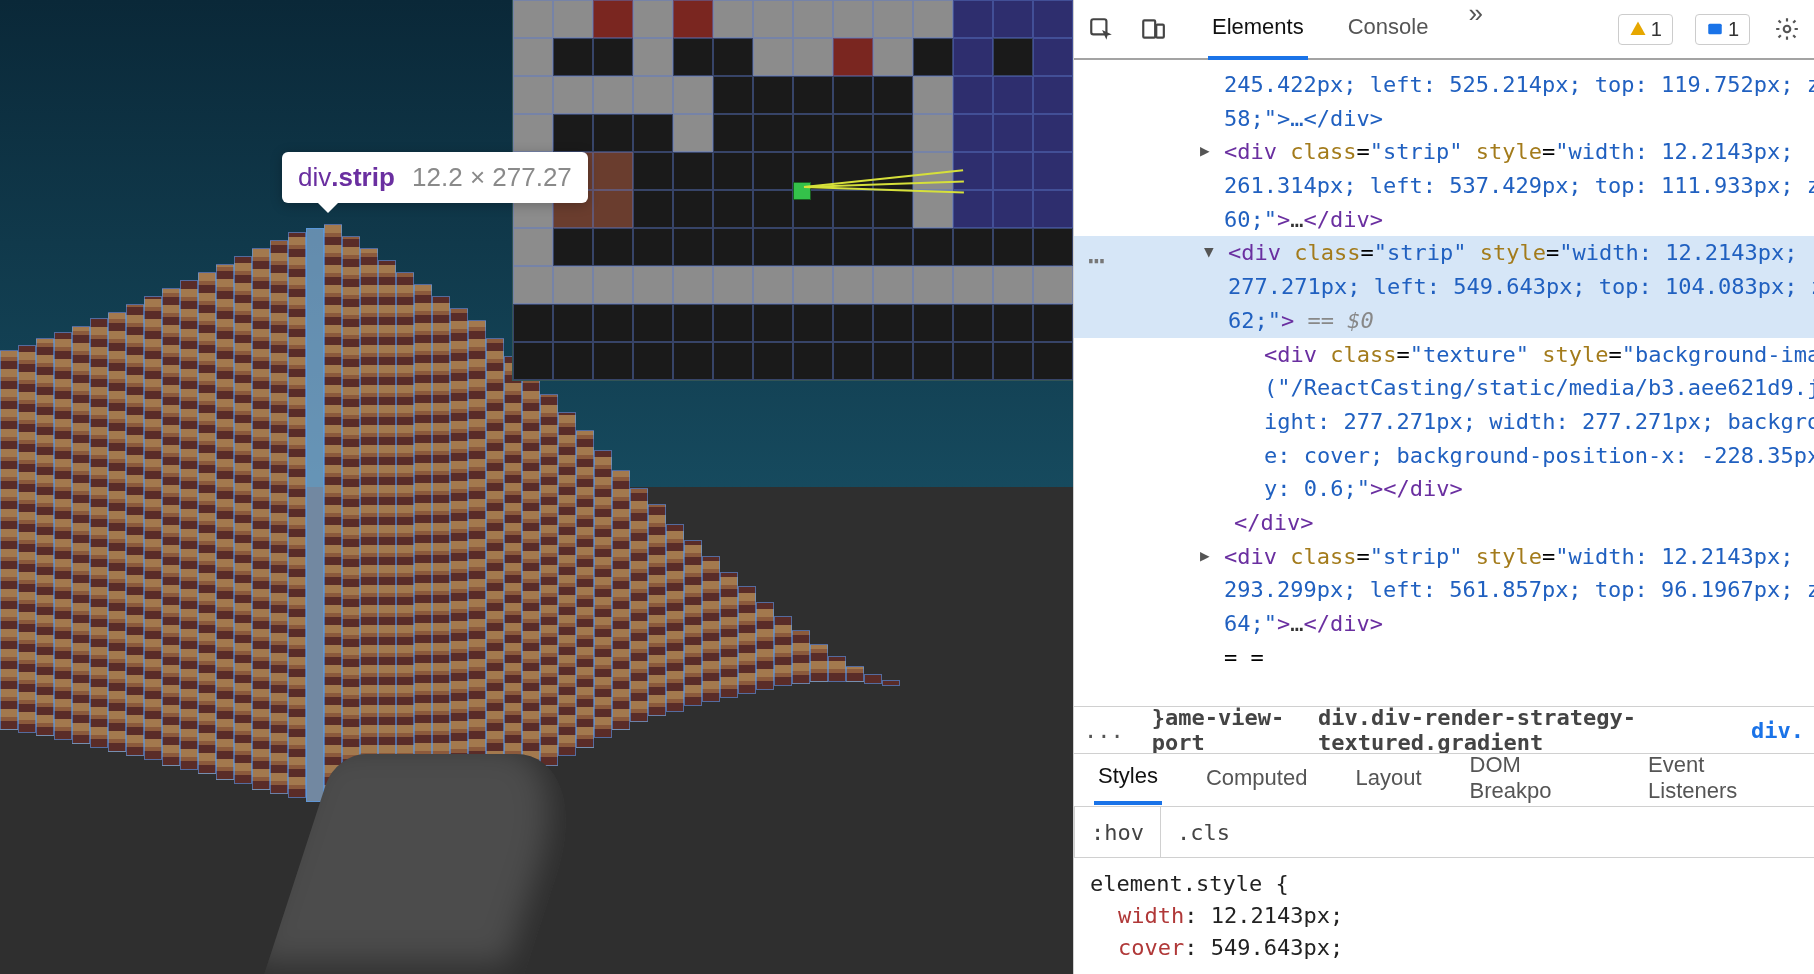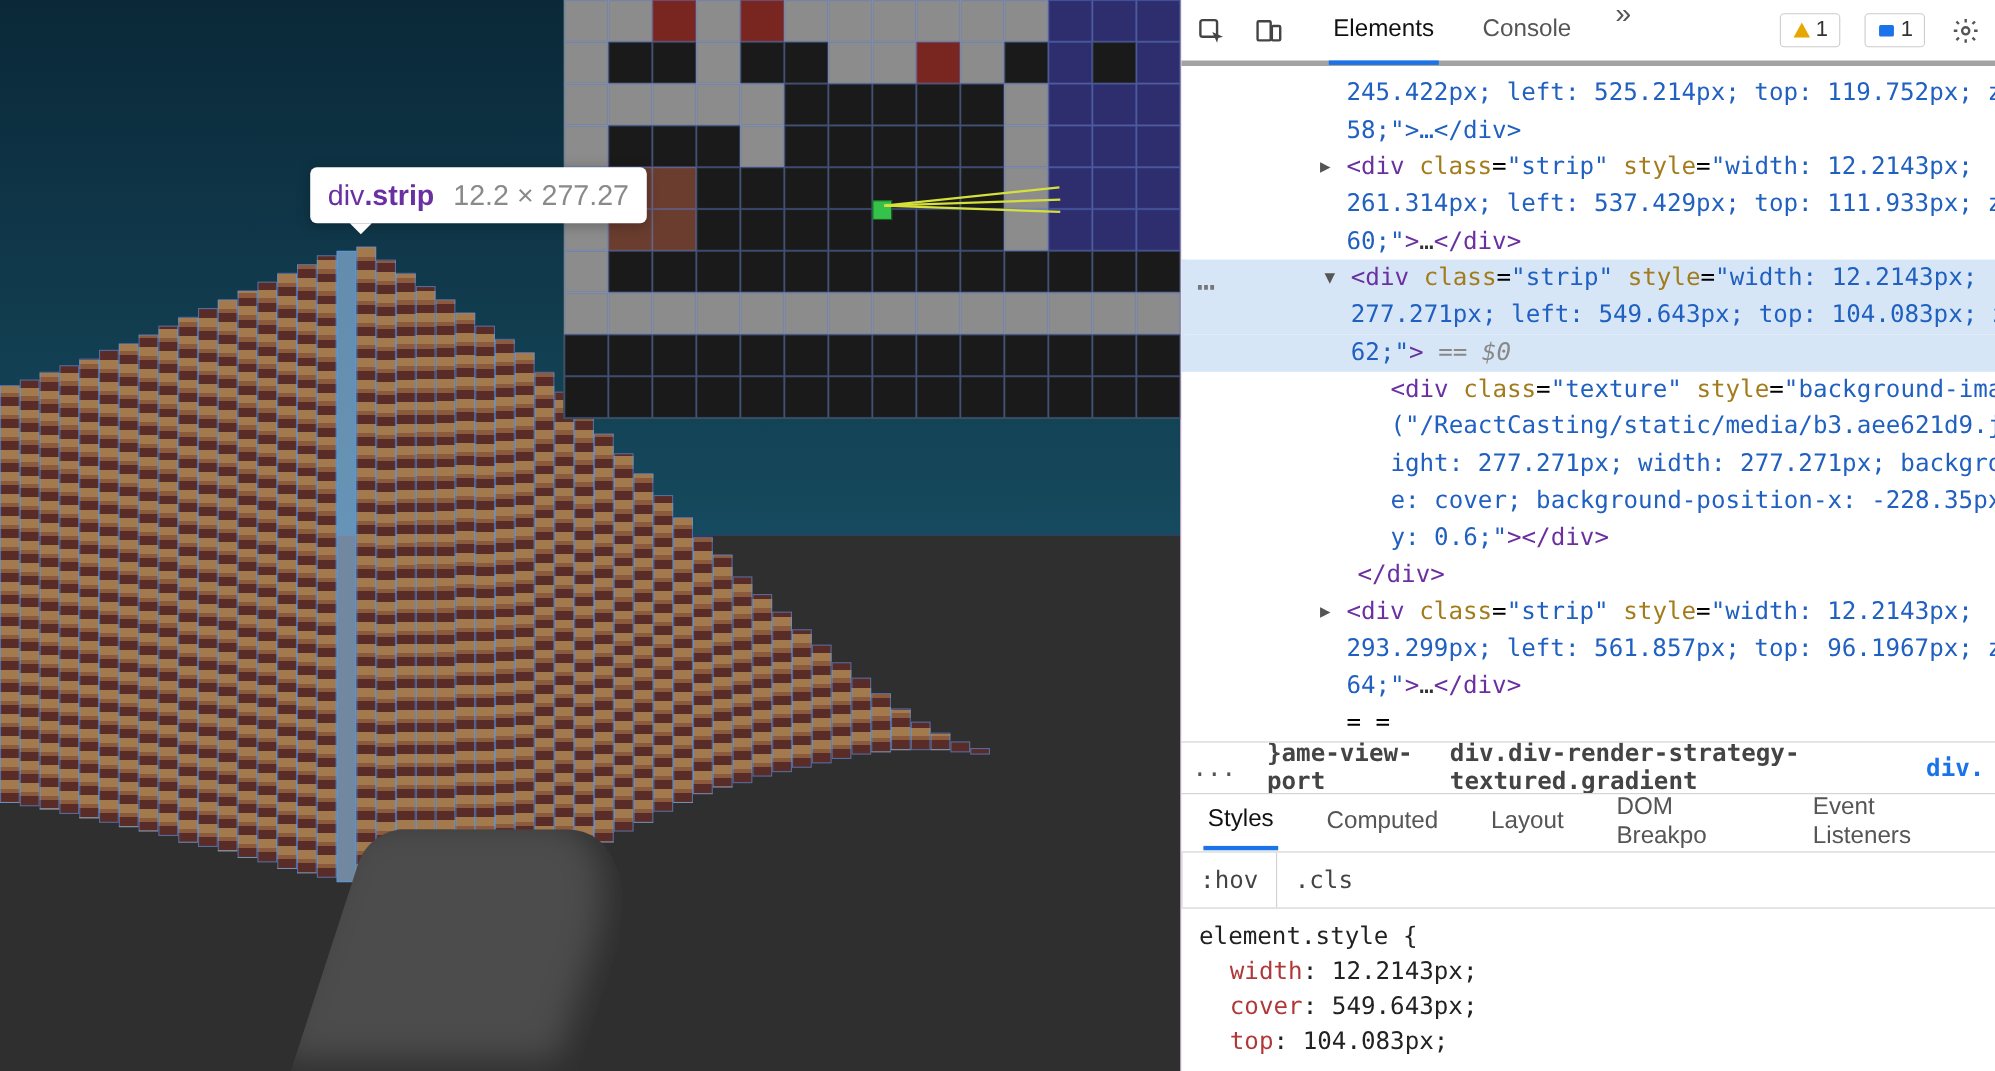--- a/index.html
+++ b/index.html
@@ -1,18 +1,18 @@
 <!DOCTYPE html>
 <html><head>
 <meta charset="utf-8">
 <style>
 * { box-sizing: border-box; margin: 0; padding: 0; }
 html, body { width: 1814px; height: 974px; font-family: -apple-system, BlinkMacSystemFont, "Segoe UI", sans-serif; overflow: hidden; background: #fff; }
 .root { display: flex; width: 100%; height: 100%; }
-.viewport { width: 1073px; height: 974px; position: relative; background: #a21caf; overflow: hidden; }
+.viewport { width: 1073px; height: 974px; position: relative; background: #fef9c3; overflow: hidden; }
 .sky { position: absolute; inset: 0 0 50% 0; background: linear-gradient(#0a2838, #164a5e); }
 .ground { position: absolute; inset: 50% 0 0 0; background: #2f2f2f; }
 .wall-strip { position: absolute; border: 1px solid rgba(80,160,255,0.55); background-image: repeating-linear-gradient(0deg, #5a2c28 0 8px, #8c5a3c 8px 12px, #a3794e 12px 20px); background-blend-mode: multiply; image-rendering: pixelated; }
 .wall-strip.selected { background: rgba(170,210,255,0.55); }
 .minimap { position: absolute; top: 0; right: 0; width: 560px; height: 380px; background: #cfd1ce; outline: 1px solid #355; }
 .mmgrid { position: absolute; inset: 0; display: grid; grid-template-columns: repeat(14,1fr); grid-template-rows: repeat(10,1fr); }
 .mmgrid div { border: 1px solid rgba(90,120,200,0.45); }
 .mmgrid .st { background: #8c8c8c; }
 .mmgrid .bk { background: #2e2e6e; }
 .mmgrid .dk { background: #1a1a1a; }
@@ -22,21 +22,21 @@
 .ray { position: absolute; width: 160px; height: 2px; background: #d6e03a; top: 49%; left: 52%; transform-origin: left center; }
 .ray.r1 { transform: rotate(-6deg);} .ray.r2 { transform: rotate(-2deg);} .ray.r3 { transform: rotate(2deg);}
 .tooltip { position: absolute; left: 282px; top: 152px; background: #fff; border-radius: 6px; padding: 10px 16px; font-size: 26px; box-shadow: 0 2px 12px rgba(0,0,0,.25); white-space: nowrap; }
 .tooltip::after { content: ""; position: absolute; left: 36px; top: 100%; border: 10px solid transparent; border-top-color: #fff; }
 .tooltip .tag { color: #6a2fa0; font-weight: 500; }
 .tooltip .cls { color: #6a2fa0; font-weight: 700; }
 .tooltip .dim { color: #8a8a8a; margin-left: 10px; }
 .weapon { position: absolute; bottom: 0; left: 300px; width: 260px; height: 220px; background: #4c4c4c; border-radius: 30px 80px 0 0 / 30px 120px 0 0; transform: skewX(-18deg); box-shadow: inset -20px -10px 30px rgba(0,0,0,.4); }
 
 .devtools { flex: 1; border-left: 1px solid #d0d0d0; display: flex; flex-direction: column; min-width: 0; }
-.toolbar { height: 60px; border-bottom: 5px solid #a3a3a3; display: flex; align-items: center; padding: 0 12px; gap: 22px; }
+.toolbar { height: 60px; border-bottom: 2px solid #a3a3a3; display: flex; align-items: center; padding: 0 12px; gap: 22px; }
 .tool-icon { width: 30px; height: 30px; display: inline-flex; align-items: center; justify-content: center; color: #444; }
 .tabs { display: flex; gap: 36px; margin-left: 18px; }
 .tab { font-size: 22px; color: #555; padding: 16px 4px; cursor: pointer; }
 .tab.active { color: #111; border-bottom: 4px solid #1a73e8; }
 .overflow { color: #555; font-size: 26px; cursor: pointer; }
 .spacer { flex: 1; }
 .badge { display: flex; align-items: center; gap: 4px; border: 1px solid #ccc; border-radius: 4px; padding: 3px 10px; font-size: 20px; color: #333; }
 .badge.warn svg { color: #e6a700; }
 .badge.info svg { color: #1a73e8; }
 .gear { color: #555; }
@@ -371,16 +371,15 @@
 
     <div class="filter-row">
       <div class="filter-btn">:hov</div>
       <div class="filter-btn">.cls</div>
     </div>
 
     <div class="rules">
       <div class="sel">element.style {</div>
       <div><span class="prop">width</span>: <span class="val">12.2143px;</span></div>
       <div><span class="prop">cover</span>: <span class="val">549.643px;</span></div>
-      <div><span class="prop">top</span>: <span class="val">104.083px;</span></div>
     </div>
   </div>
 </div>
 
 </body></html>

